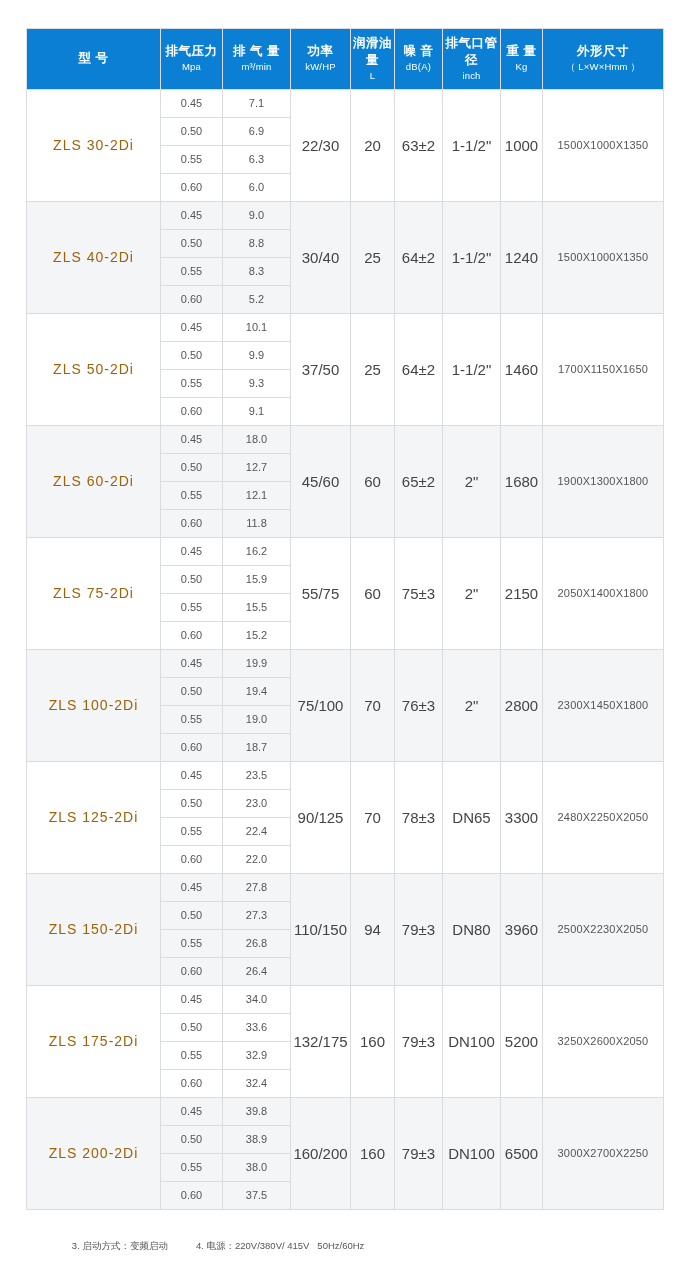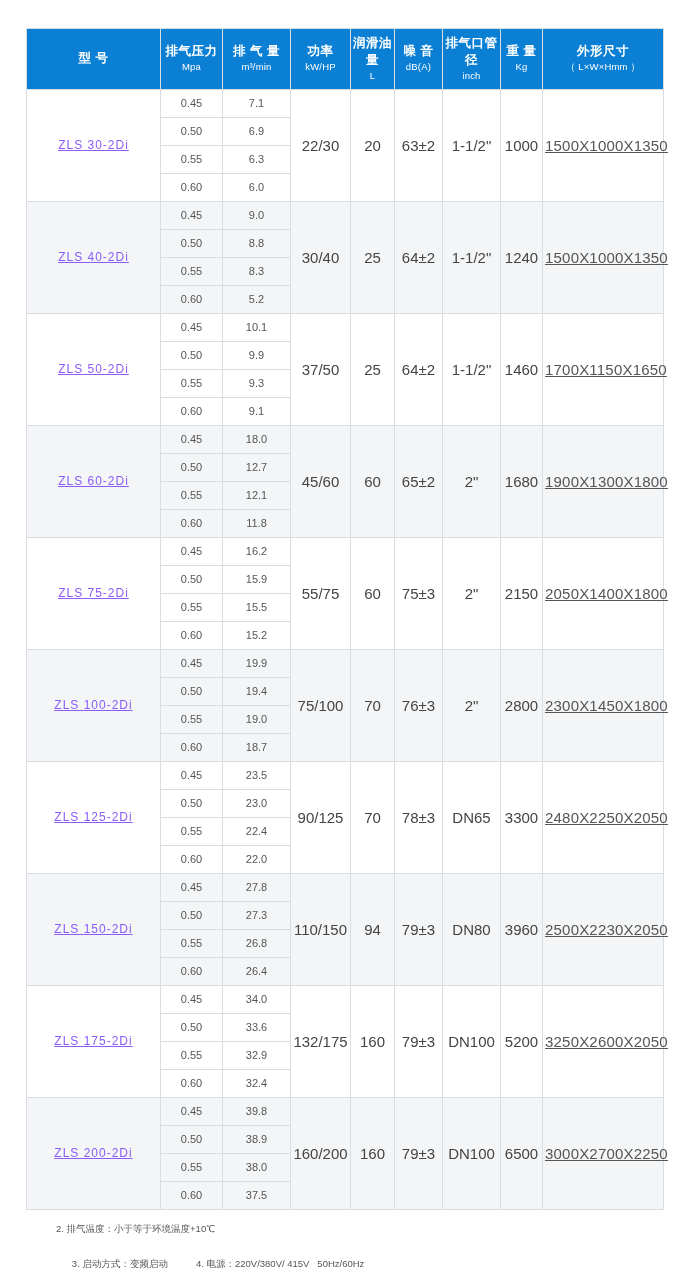--- a/index.html
+++ b/index.html
@@ -61,34 +61,32 @@
   col.c-weight { width: 42px; }
   col.c-dim    { width: 121px; }
 
   td {
     font-size: 11.5px;
     color: #444;
     height: 27px;
     padding: 0 2px;
   }
   td.model {
-    font-size: 12px;
-    color: #8b5cf6;
+    font-size: 14px;
+    color: #a16207;
     letter-spacing: 1px;
-    text-decoration: underline;
   }
   td.press, td.flow {
     font-size: 11px;
     color: #555;
   }
   td.dim {
-    font-size: 15px;
+    font-size: 11px;
     color: #555;
     letter-spacing: 0.2px;
-    text-decoration: underline;
   }
   td.power, td.oil, td.noise, td.outlet, td.weight {
     font-size: 15px;
     color: #444;
   }
   tr.band-alt td {
     background: #f3f5f7;
   }
   tr.band-norm td {
     background: #ffffff;
@@ -395,20 +393,19 @@
           <td class="flow">38.0</td>
         </tr>
         <tr class="band-alt">
           <td class="press">0.60</td>
           <td class="flow">37.5</td>
         </tr>
       </tbody>
   </table>
 
   <div class="notes">
-    <div class="line indent">2. 排气温度：小于等于环境温度+10℃</div>
     <div class="line indent">
       <span>3. 启动方式：变频启动</span><span class="gap"></span><span>4. 电源：220V/380V/ 415V   50Hz/60Hz</span>
     </div>
 
   </div>
 
 </div>
 
 </body></html>

